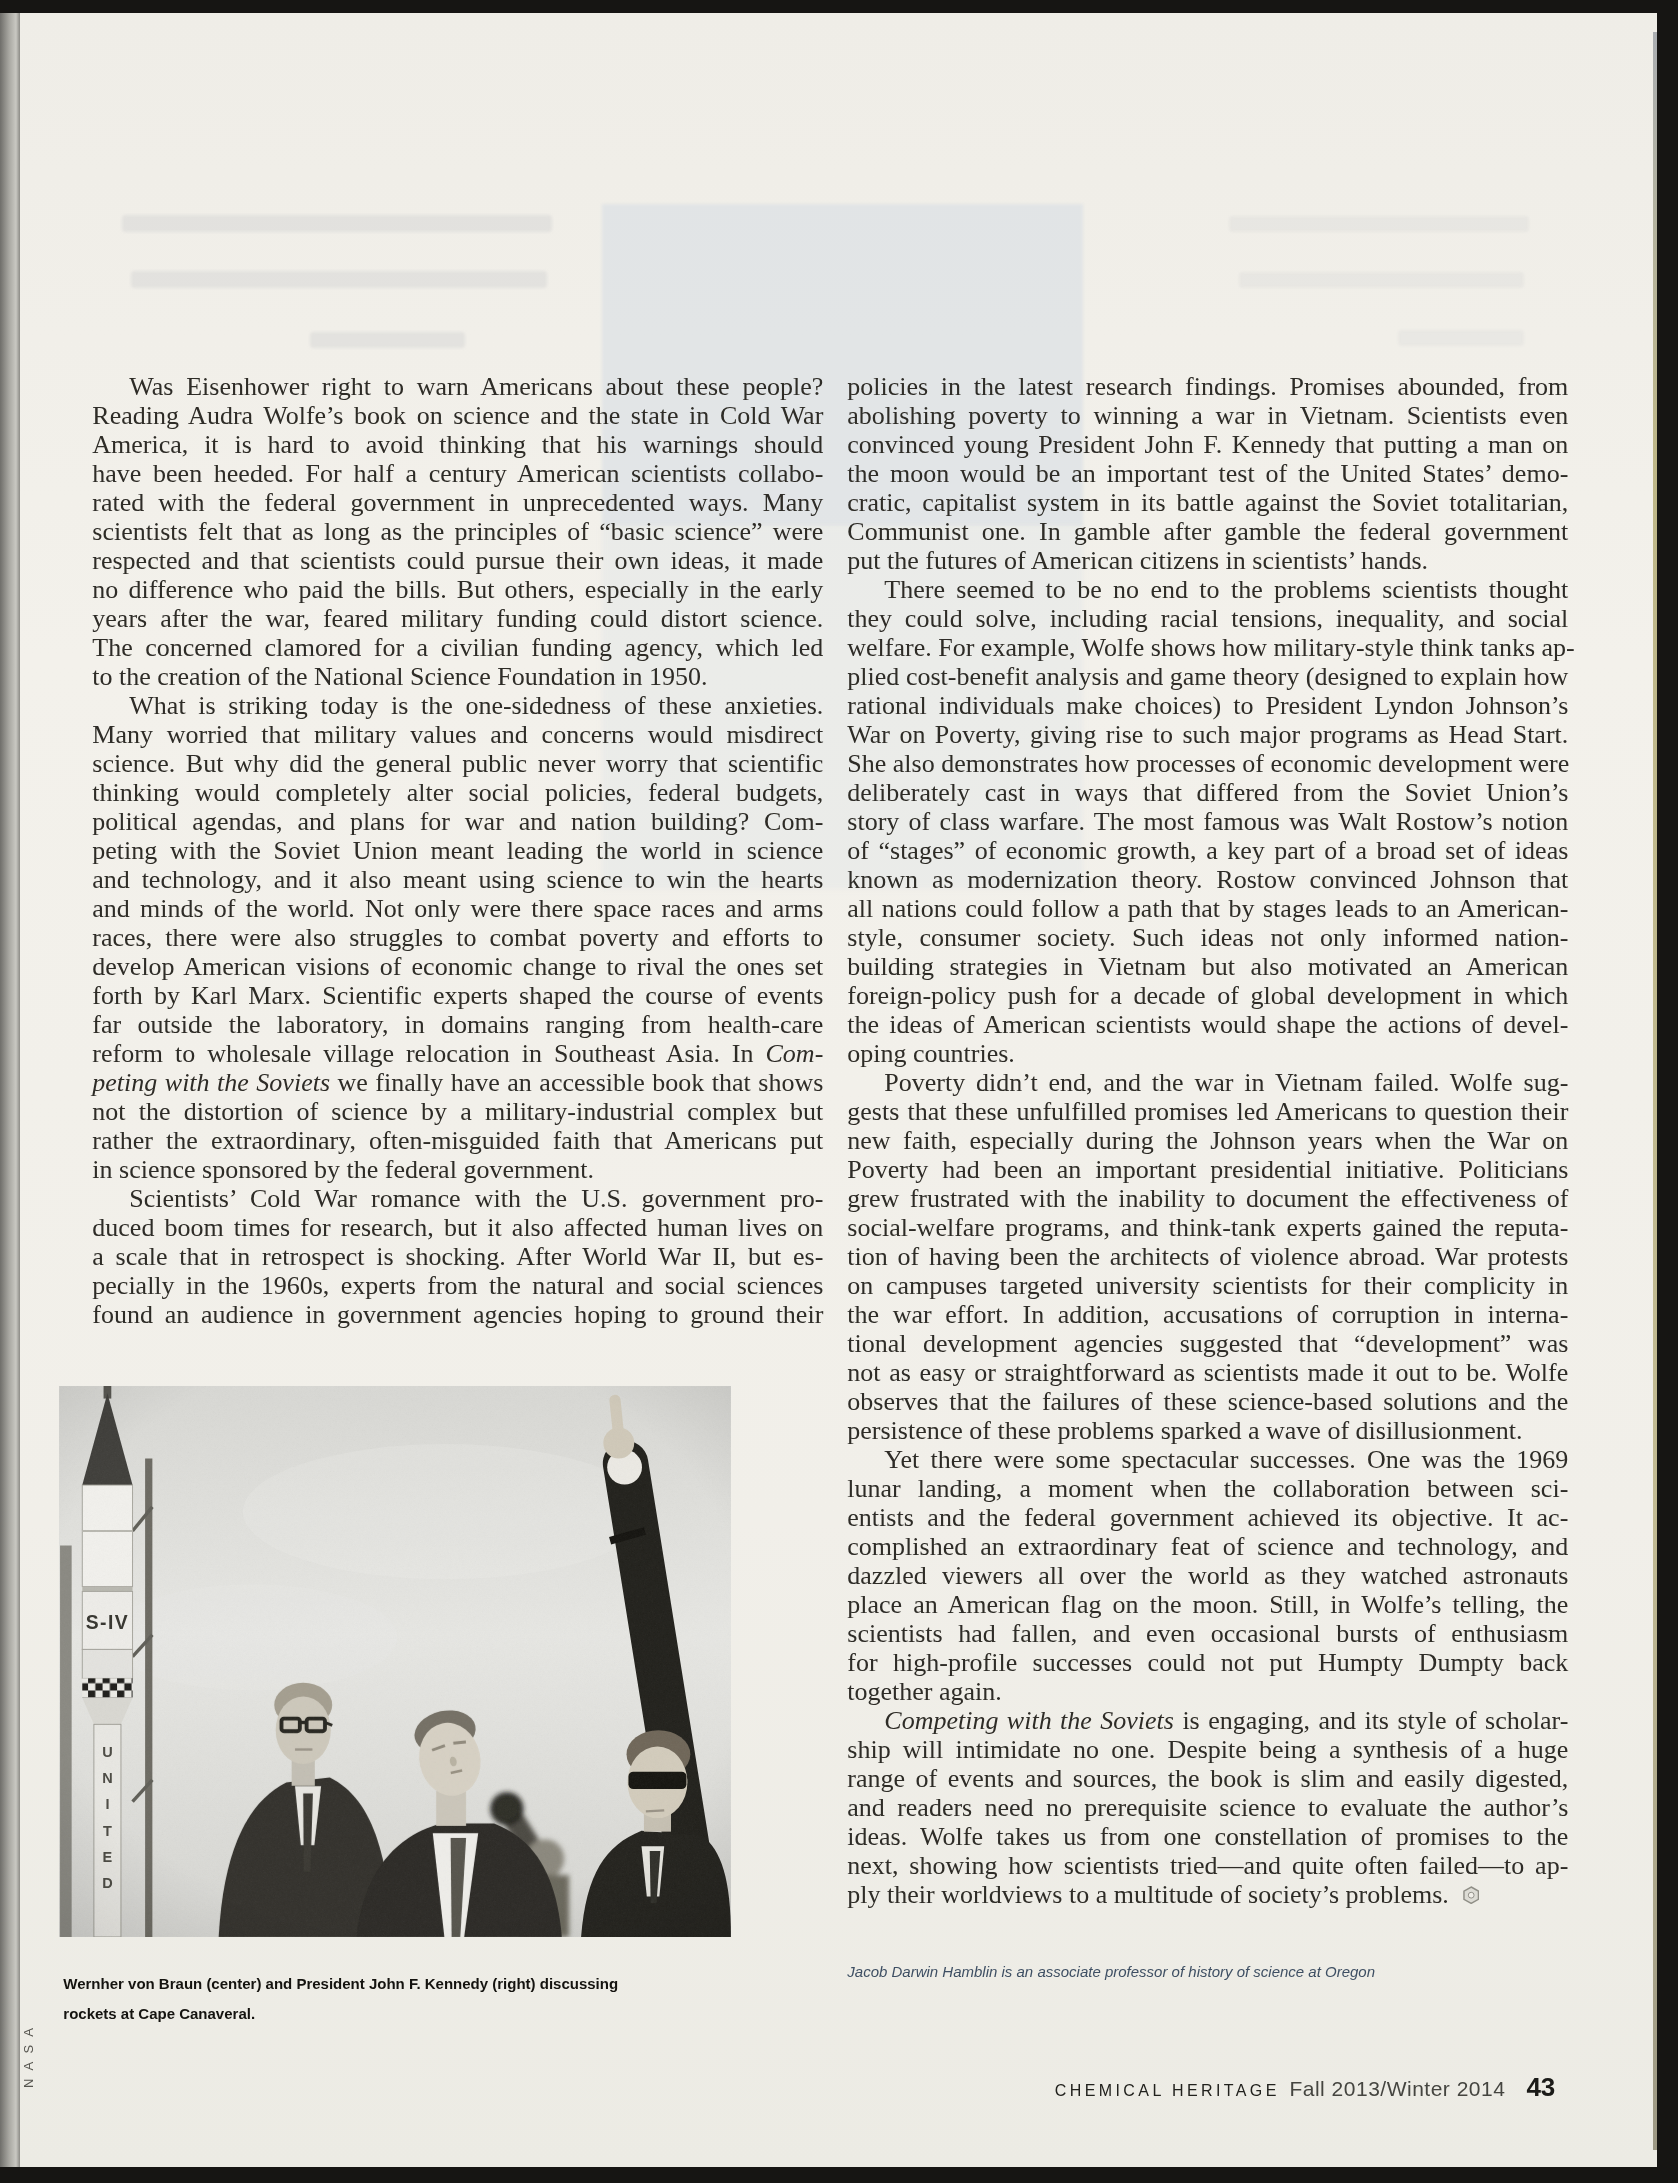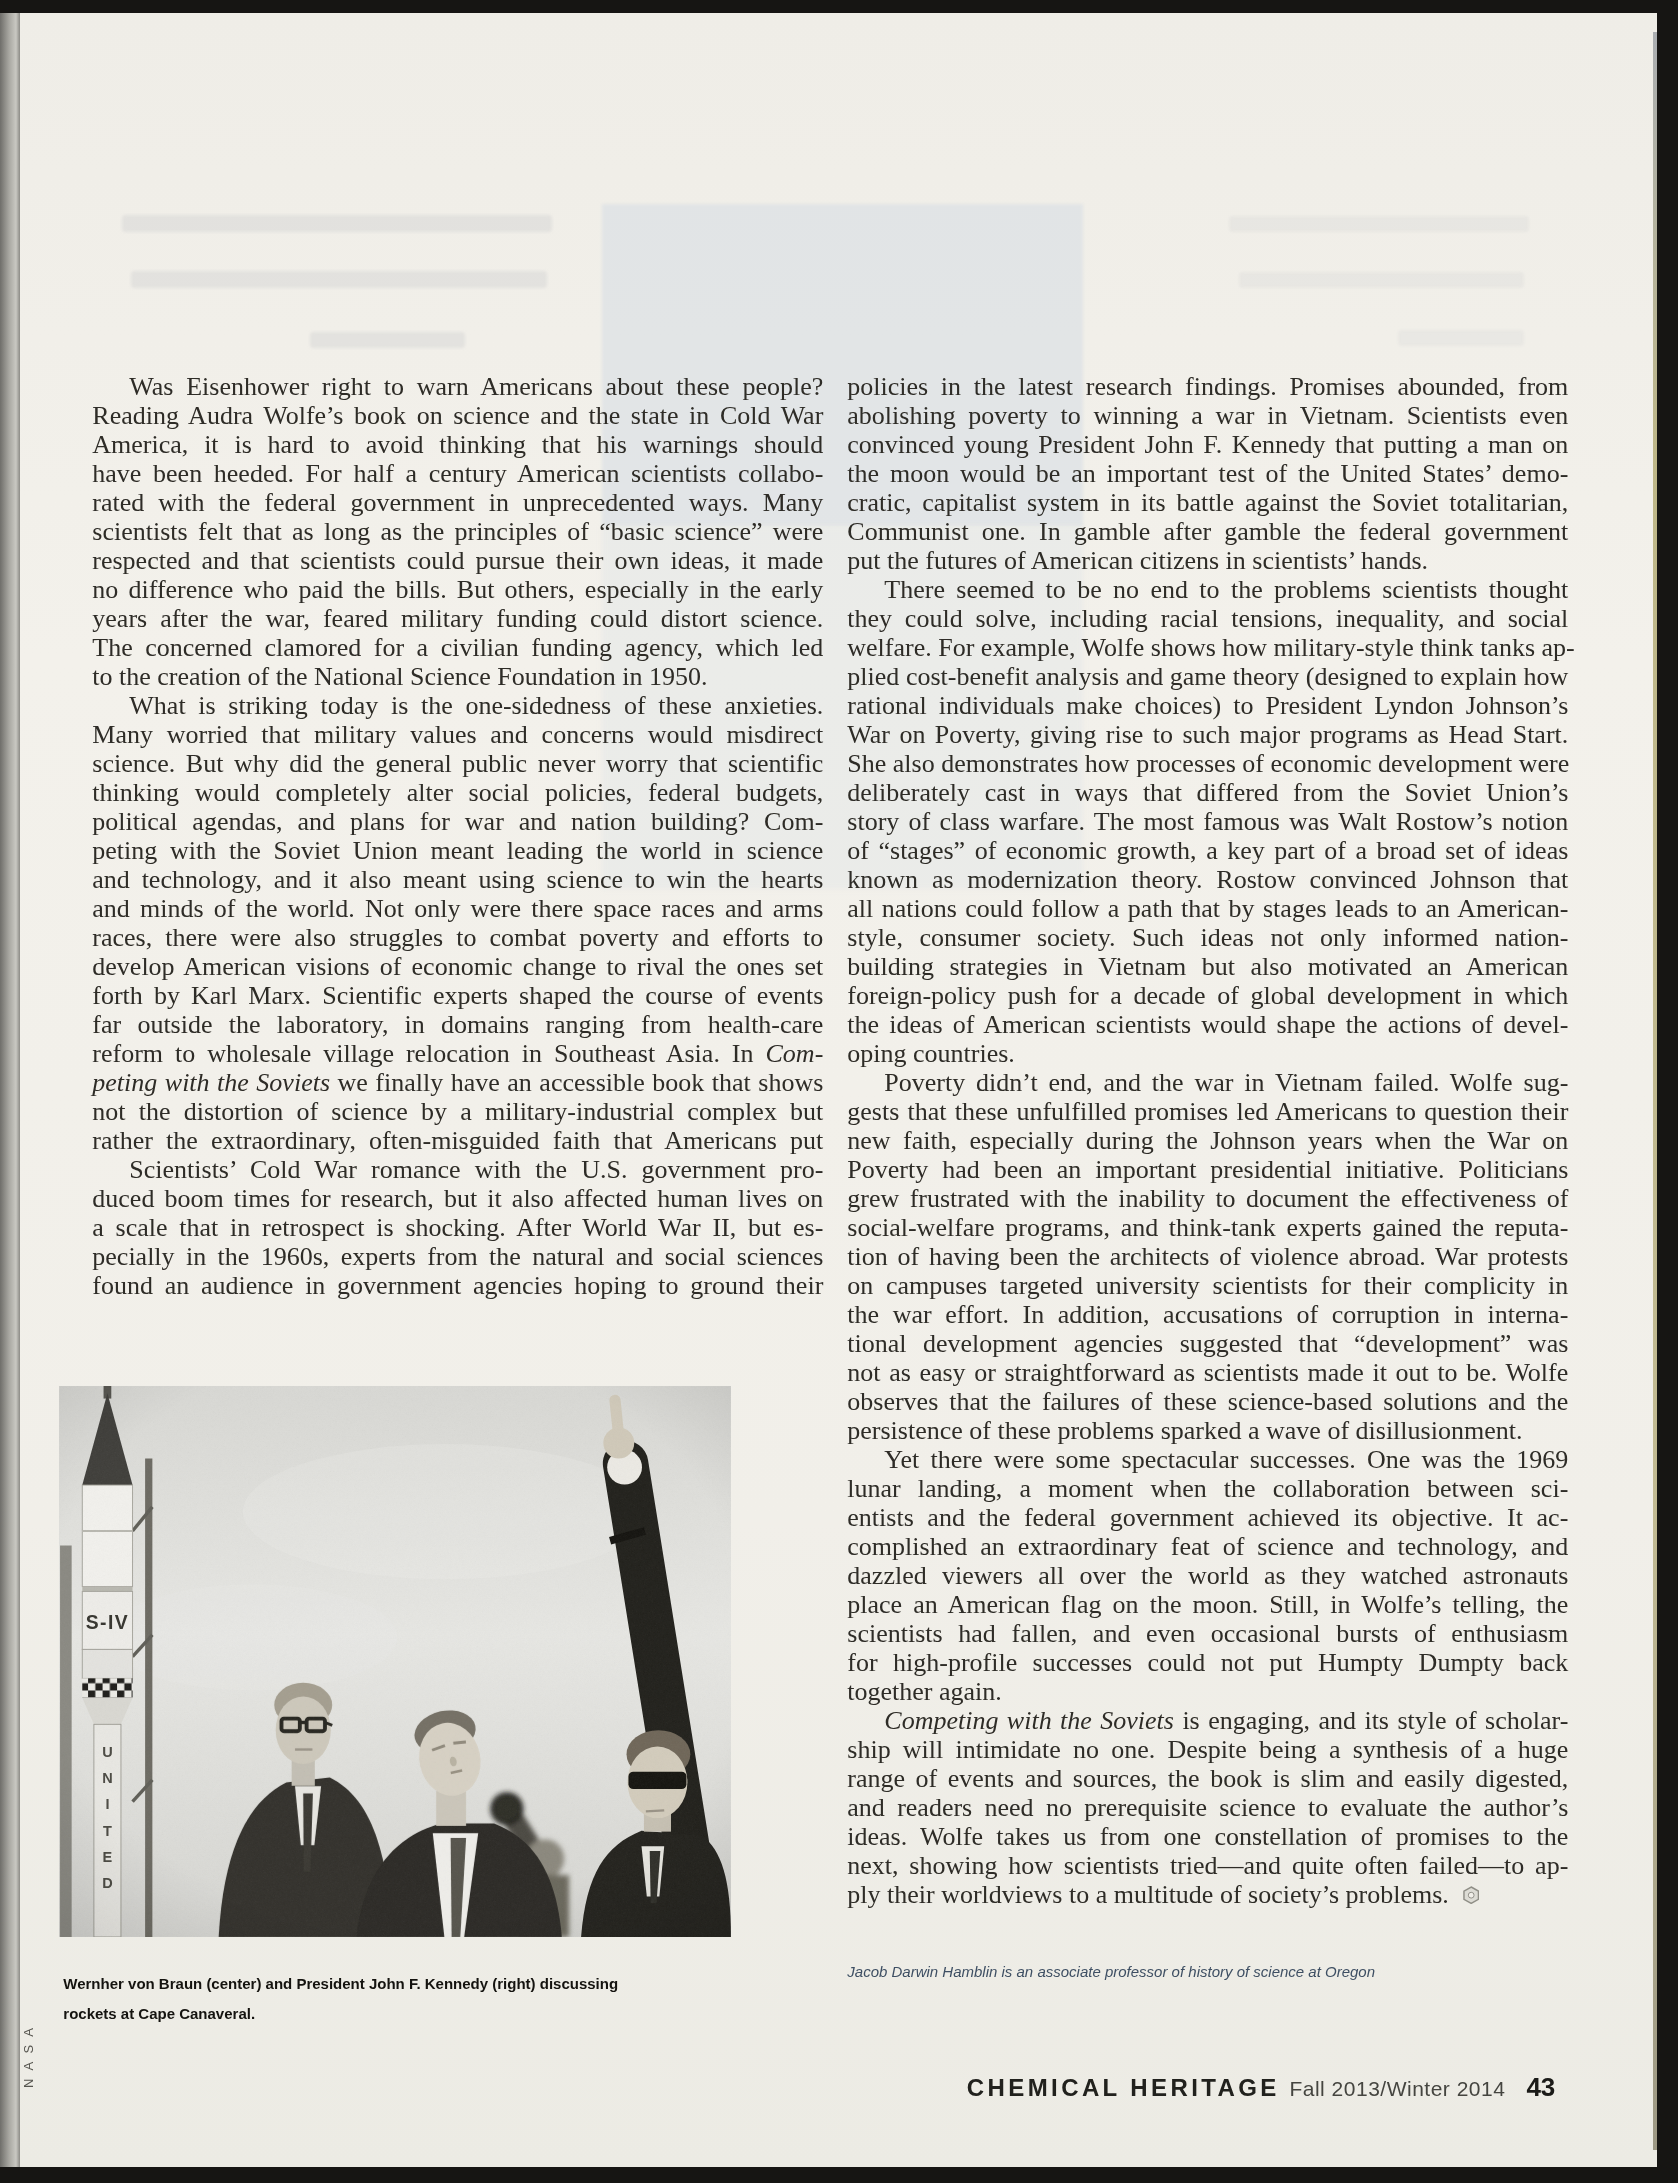--- a/index.html
+++ b/index.html
@@ -53,21 +53,21 @@
     writing-mode:vertical-rl;transform:rotate(180deg);transform-origin:50% 50%;
     font-size:13px;letter-spacing:8.2px;color:#56554f;
   }
 
   .bio{position:absolute;left:827px;top:1941px;color:#3e4f63;font-size:15px;}
   .bio-line{height:35px;line-height:35px;white-space:nowrap;}
   .bio .it{font-style:italic;}
 
   .footer{position:absolute;top:2059px;left:827px;width:708px;
           display:flex;justify-content:flex-end;align-items:baseline;white-space:nowrap;}
-  .footer .mag{font-weight:bold;font-size:24px;letter-spacing:3.4px;color:#21211d;}
+  .footer .mag{font-weight:normal;font-size:16px;letter-spacing:3.4px;color:#21211d;}
   .footer .issue{font-size:21px;color:#454540;margin-left:9.7px;letter-spacing:0.5px;}
   .footer .pageno{font-weight:bold;font-size:26px;color:#1b1b18;margin-left:21px;}
 </style>
 </head>
 <body>
 
 <div class="gutter"></div>
 
 <div class="page">
 
@@ -101,20 +101,21 @@
       <div class="line"><span>and technology, and it also meant using science to win the hearts</span></div>
       <div class="line"><span>and minds of the world. Not only were there space races and arms</span></div>
       <div class="line"><span>races, there were also struggles to combat poverty and efforts to</span></div>
       <div class="line"><span>develop American visions of economic change to rival the ones set</span></div>
       <div class="line"><span>forth by Karl Marx. Scientific experts shaped the course of events</span></div>
       <div class="line"><span>far outside the laboratory, in domains ranging from health-care</span></div>
       <div class="line"><span>reform to wholesale village relocation in Southeast Asia. In </span><span class="it">Com-</span></div>
       <div class="line"><span class="it">peting with the Soviets</span><span> we finally have an accessible book that shows</span></div>
       <div class="line"><span>not the distortion of science by a military-industrial complex but</span></div>
       <div class="line"><span>rather the extraordinary, often-misguided faith that Americans put</span></div>
+      <div class="line last"><span>in science sponsored by the federal government.</span></div>
       <div class="line ind"><span>Scientists’ Cold War romance with the U.S. government pro-</span></div>
       <div class="line"><span>duced boom times for research, but it also affected human lives on</span></div>
       <div class="line"><span>a scale that in retrospect is shocking. After World War II, but es-</span></div>
       <div class="line"><span>pecially in the 1960s, experts from the natural and social sciences</span></div>
       <div class="line"><span>found an audience in government agencies hoping to ground their</span></div>
     </div>
   <div class="col col-right" id="col-right">
       <div class="line"><span>policies in the latest research findings. Promises abounded, from</span></div>
       <div class="line"><span>abolishing poverty to winning a war in Vietnam. Scientists even</span></div>
       <div class="line"><span>convinced young President John F. Kennedy that putting a man on</span></div>

